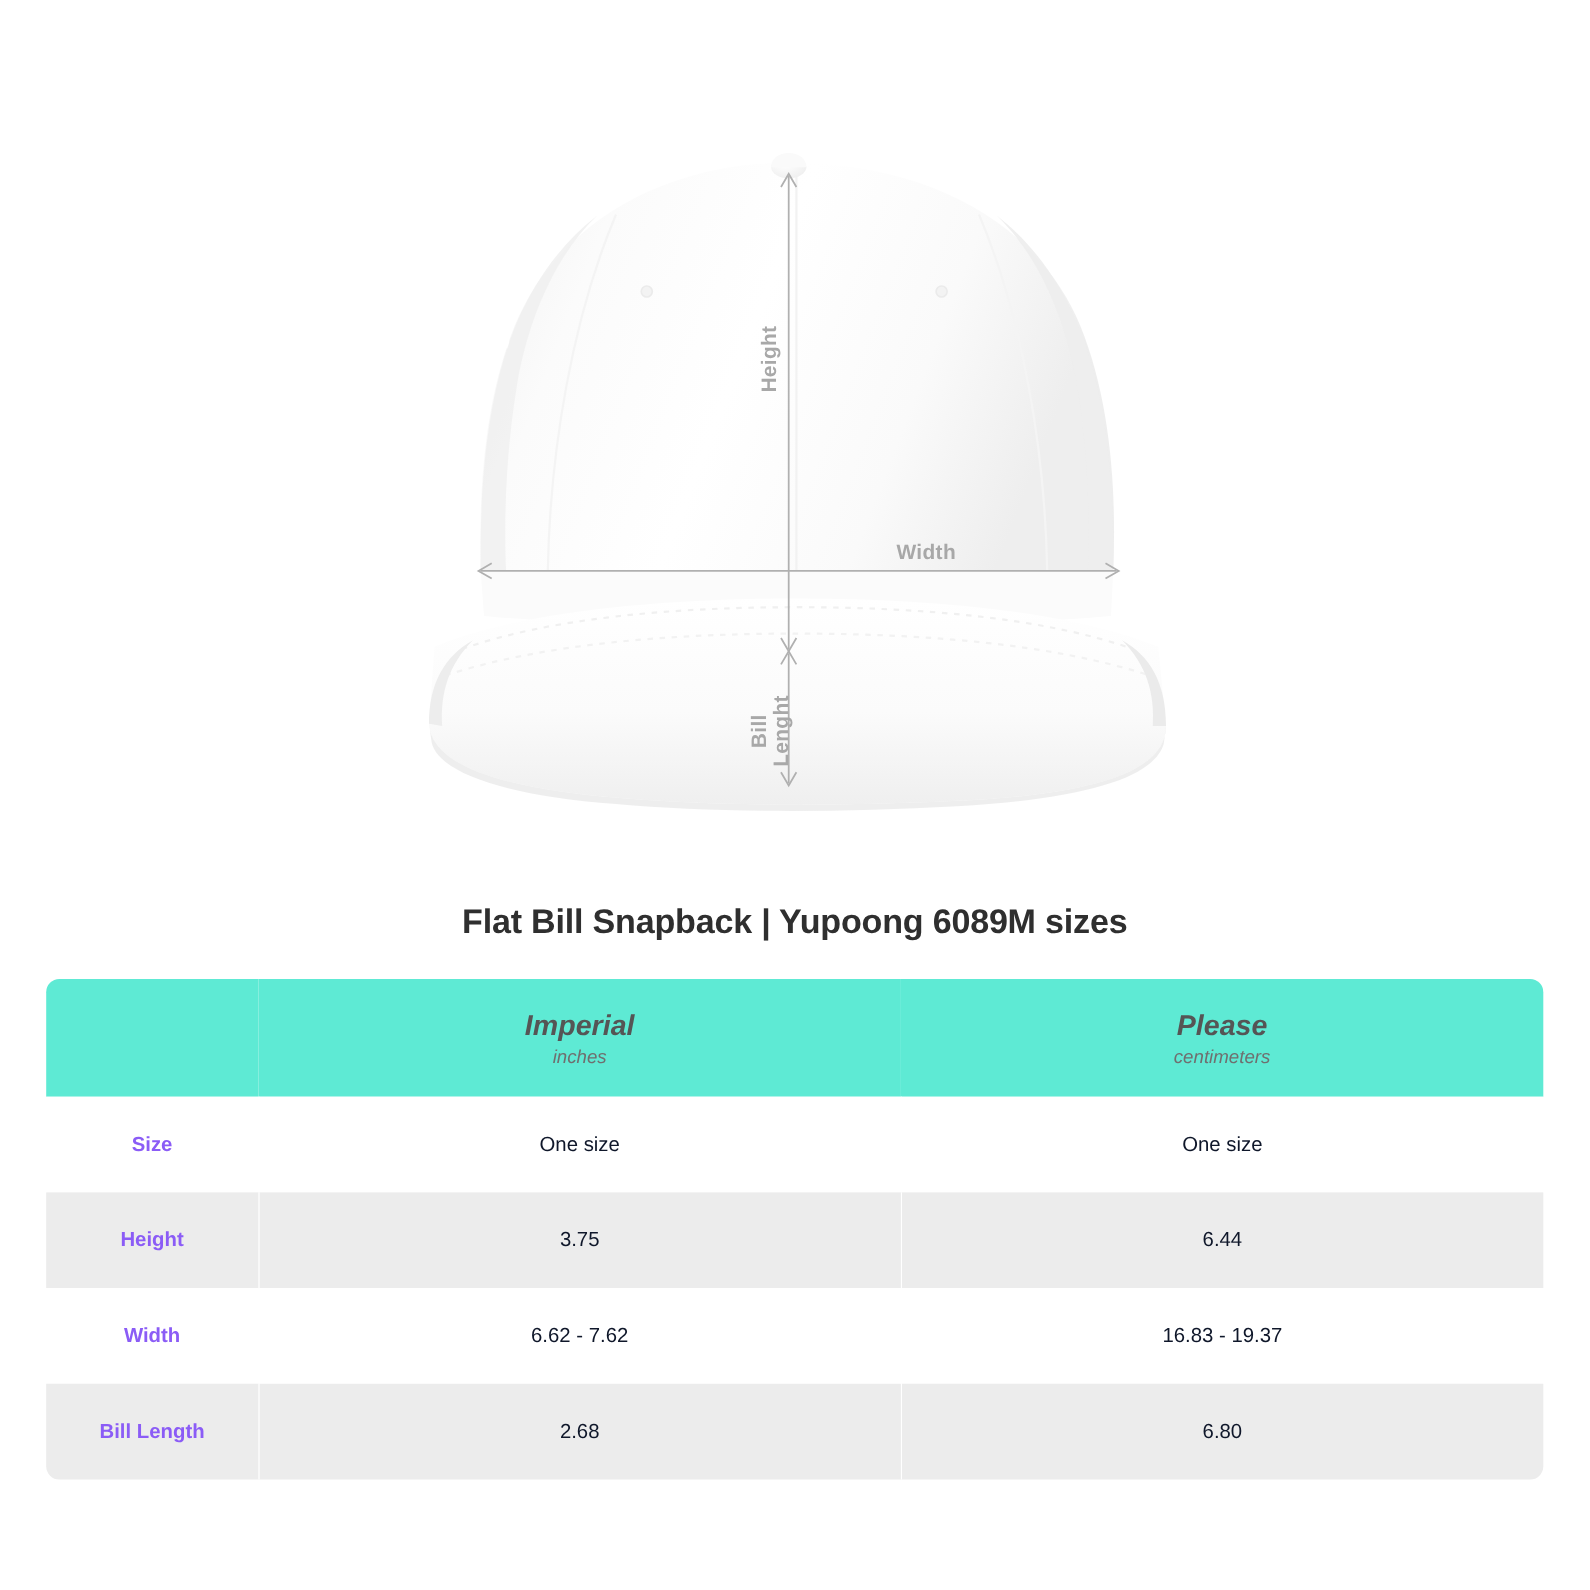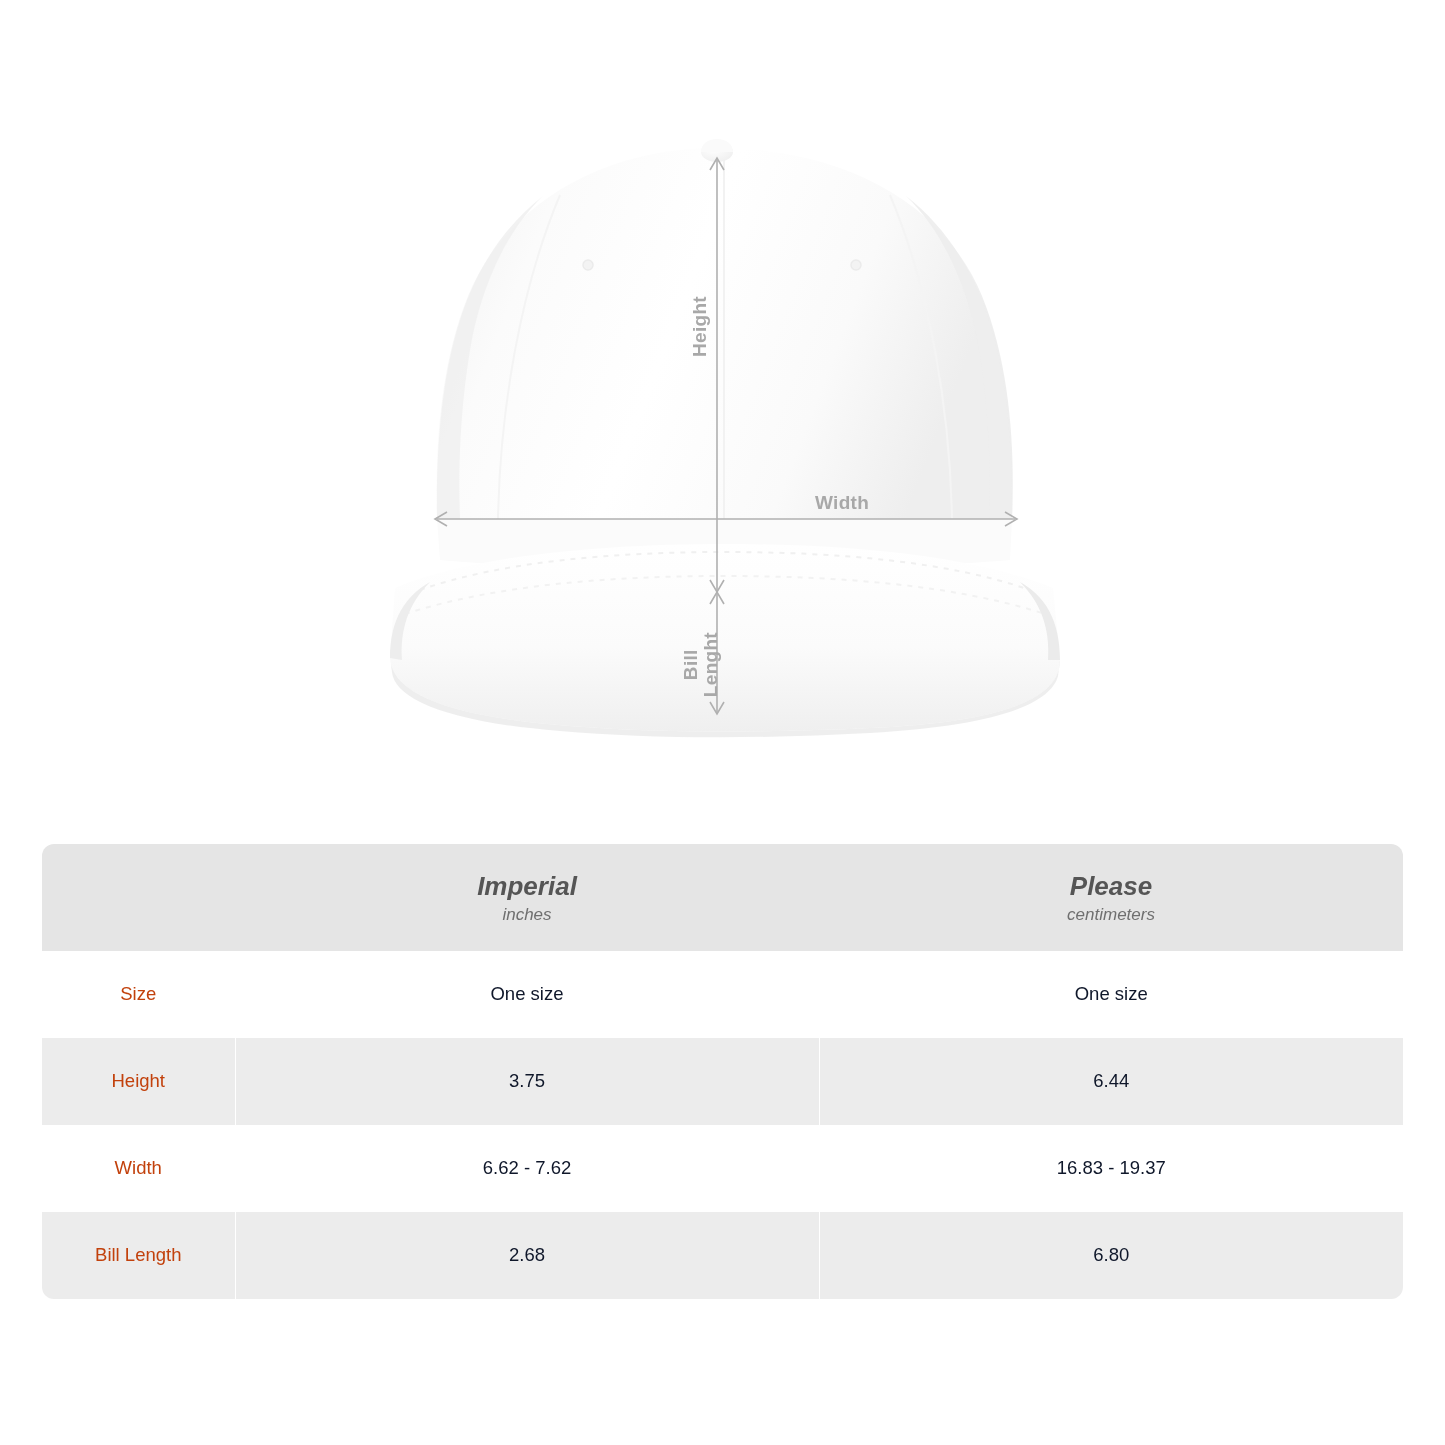--- a/index.html
+++ b/index.html
@@ -84,21 +84,21 @@
   table.size-table {
     width: 1361px;
     border-collapse: collapse;
     table-layout: fixed;
   }
   table.size-table col.c1 { width: 193px; }
   table.size-table col.c2 { width: 584px; }
   table.size-table col.c3 { width: 584px; }
 
   .hdr-row td {
-    background: #e5e5e5;
+    background: #5eead4;
     padding: 28px 0 26px 0;
     text-align: center;
     vertical-align: middle;
   }
   .hdr-row td:first-child { border-top-left-radius: 12px; }
   .hdr-row td:last-child  { border-top-right-radius: 12px; }
 
   .unit-name {
     font-size: 26px;
     font-style: italic;
@@ -116,22 +116,22 @@
   .body-row td {
     height: 87px;
     text-align: center;
     vertical-align: middle;
     font-size: 18.5px;
     color: #0f172a;
     border-right: 1px solid #ffffff;
   }
   .body-row td:last-child { border-right: none; }
   .body-row td.rowhead {
-    font-weight: normal;
-    color: #c2410c;
+    font-weight: bold;
+    color: #8b5cf6;
   }
   .body-row.alt td {
     background: #ececec;
   }
   .body-row.plain td {
     background: #ffffff;
   }
   
   .body-row.alt td.rowhead { border-right: 1px solid #ffffff; }
 
@@ -232,20 +232,21 @@
 
     <div class="dim-label vertical" id="height-label">Height</div>
 
     <div class="dim-label" id="width-label">Width</div>
 
     <div class="dim-label vertical" id="bill-label" style="white-space: pre-line;">Bill
 Lenght</div>
   </div>
 
   <div class="title-block">
+    <h1 class="chart-title">Flat Bill Snapback | Yupoong 6089M sizes</h1>
   </div>
 
   <div class="table-wrap">
     <table class="size-table">
       <colgroup>
           <col class="c1">
           <col class="c2">
           <col class="c3">
         </colgroup>
       <tbody>

